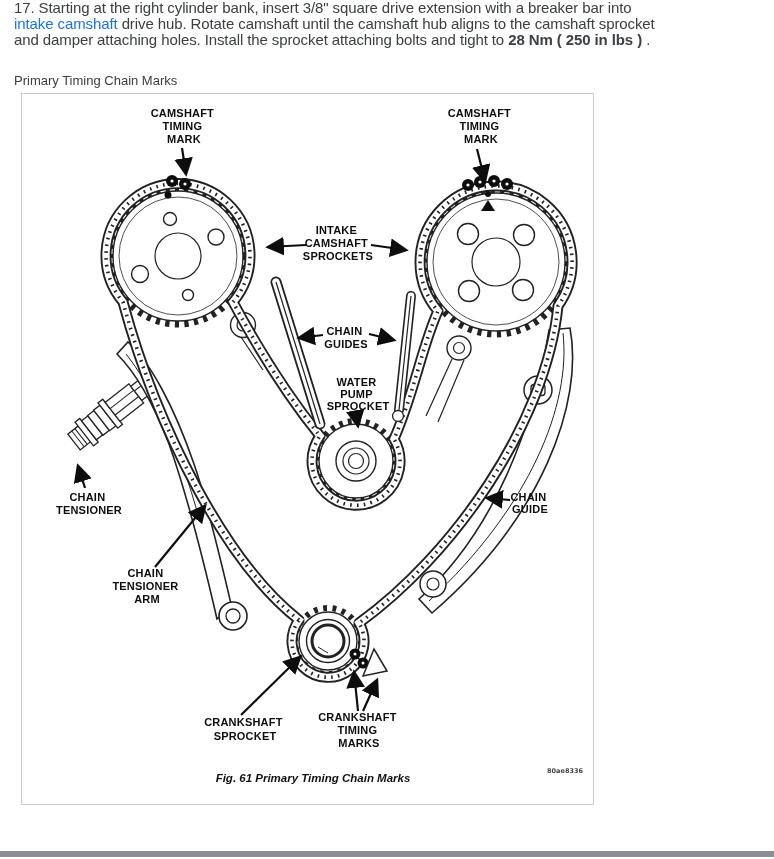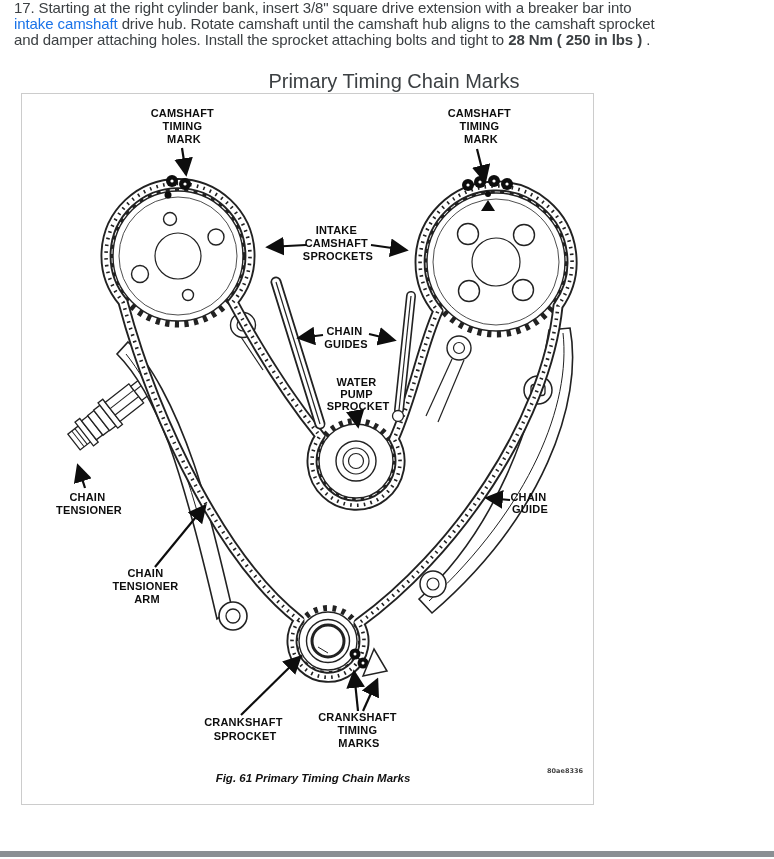--- a/index.html
+++ b/index.html
@@ -1,21 +1,21 @@
 <!DOCTYPE html>
 <html><head>
 <meta charset="utf-8">
 <style>
   html,body{margin:0;padding:0;background:#ffffff;}
   body{font-family:"Liberation Sans","DejaVu Sans",sans-serif;color:#3c4043;}
   .page{width:774px;height:859px;position:relative;overflow:hidden;background:#fff;}
   .para{margin:0 0 0 14px;width:650px;font-size:15px;line-height:16px;letter-spacing:-0.1px;}
   .para a{color:#1a73e8;text-decoration:none;cursor:pointer;}
   .para .seg-bold{font-weight:700;}
-  .section-heading{margin:24px 0 0 14px;font-size:20px;font-weight:400;color:#3c4043;line-height:18px;text-align:center;}
+  .section-heading{margin:24px 0 0 14px;font-size:13px;font-weight:400;color:#3c4043;line-height:18px;}
   .figure-box{margin:3px 0 0 21px;width:571px;height:710px;border:1px solid #cccccc;background:#fff;}
   .figure-box svg{display:block;}
   .bottom-bar{position:absolute;left:0;top:851px;width:774px;height:6px;background:#8b8f93;}
   
   .ln{stroke:#222;fill:none;}
   .wh{fill:#fff;stroke:#222;}
   .lbl{font-family:"Liberation Sans","DejaVu Sans",sans-serif;font-size:11px;font-weight:700;fill:#0d0d0d;letter-spacing:0.2px;}
   .cap{font-family:"Liberation Sans","DejaVu Sans",sans-serif;font-size:11.5px;font-weight:700;font-style:italic;fill:#111;}
   .code{font-family:"DejaVu Sans","Liberation Sans",sans-serif;font-size:6.5px;font-weight:700;fill:#444;}
   .arrow{stroke:#0d0d0d;stroke-width:2.2;fill:none;}

